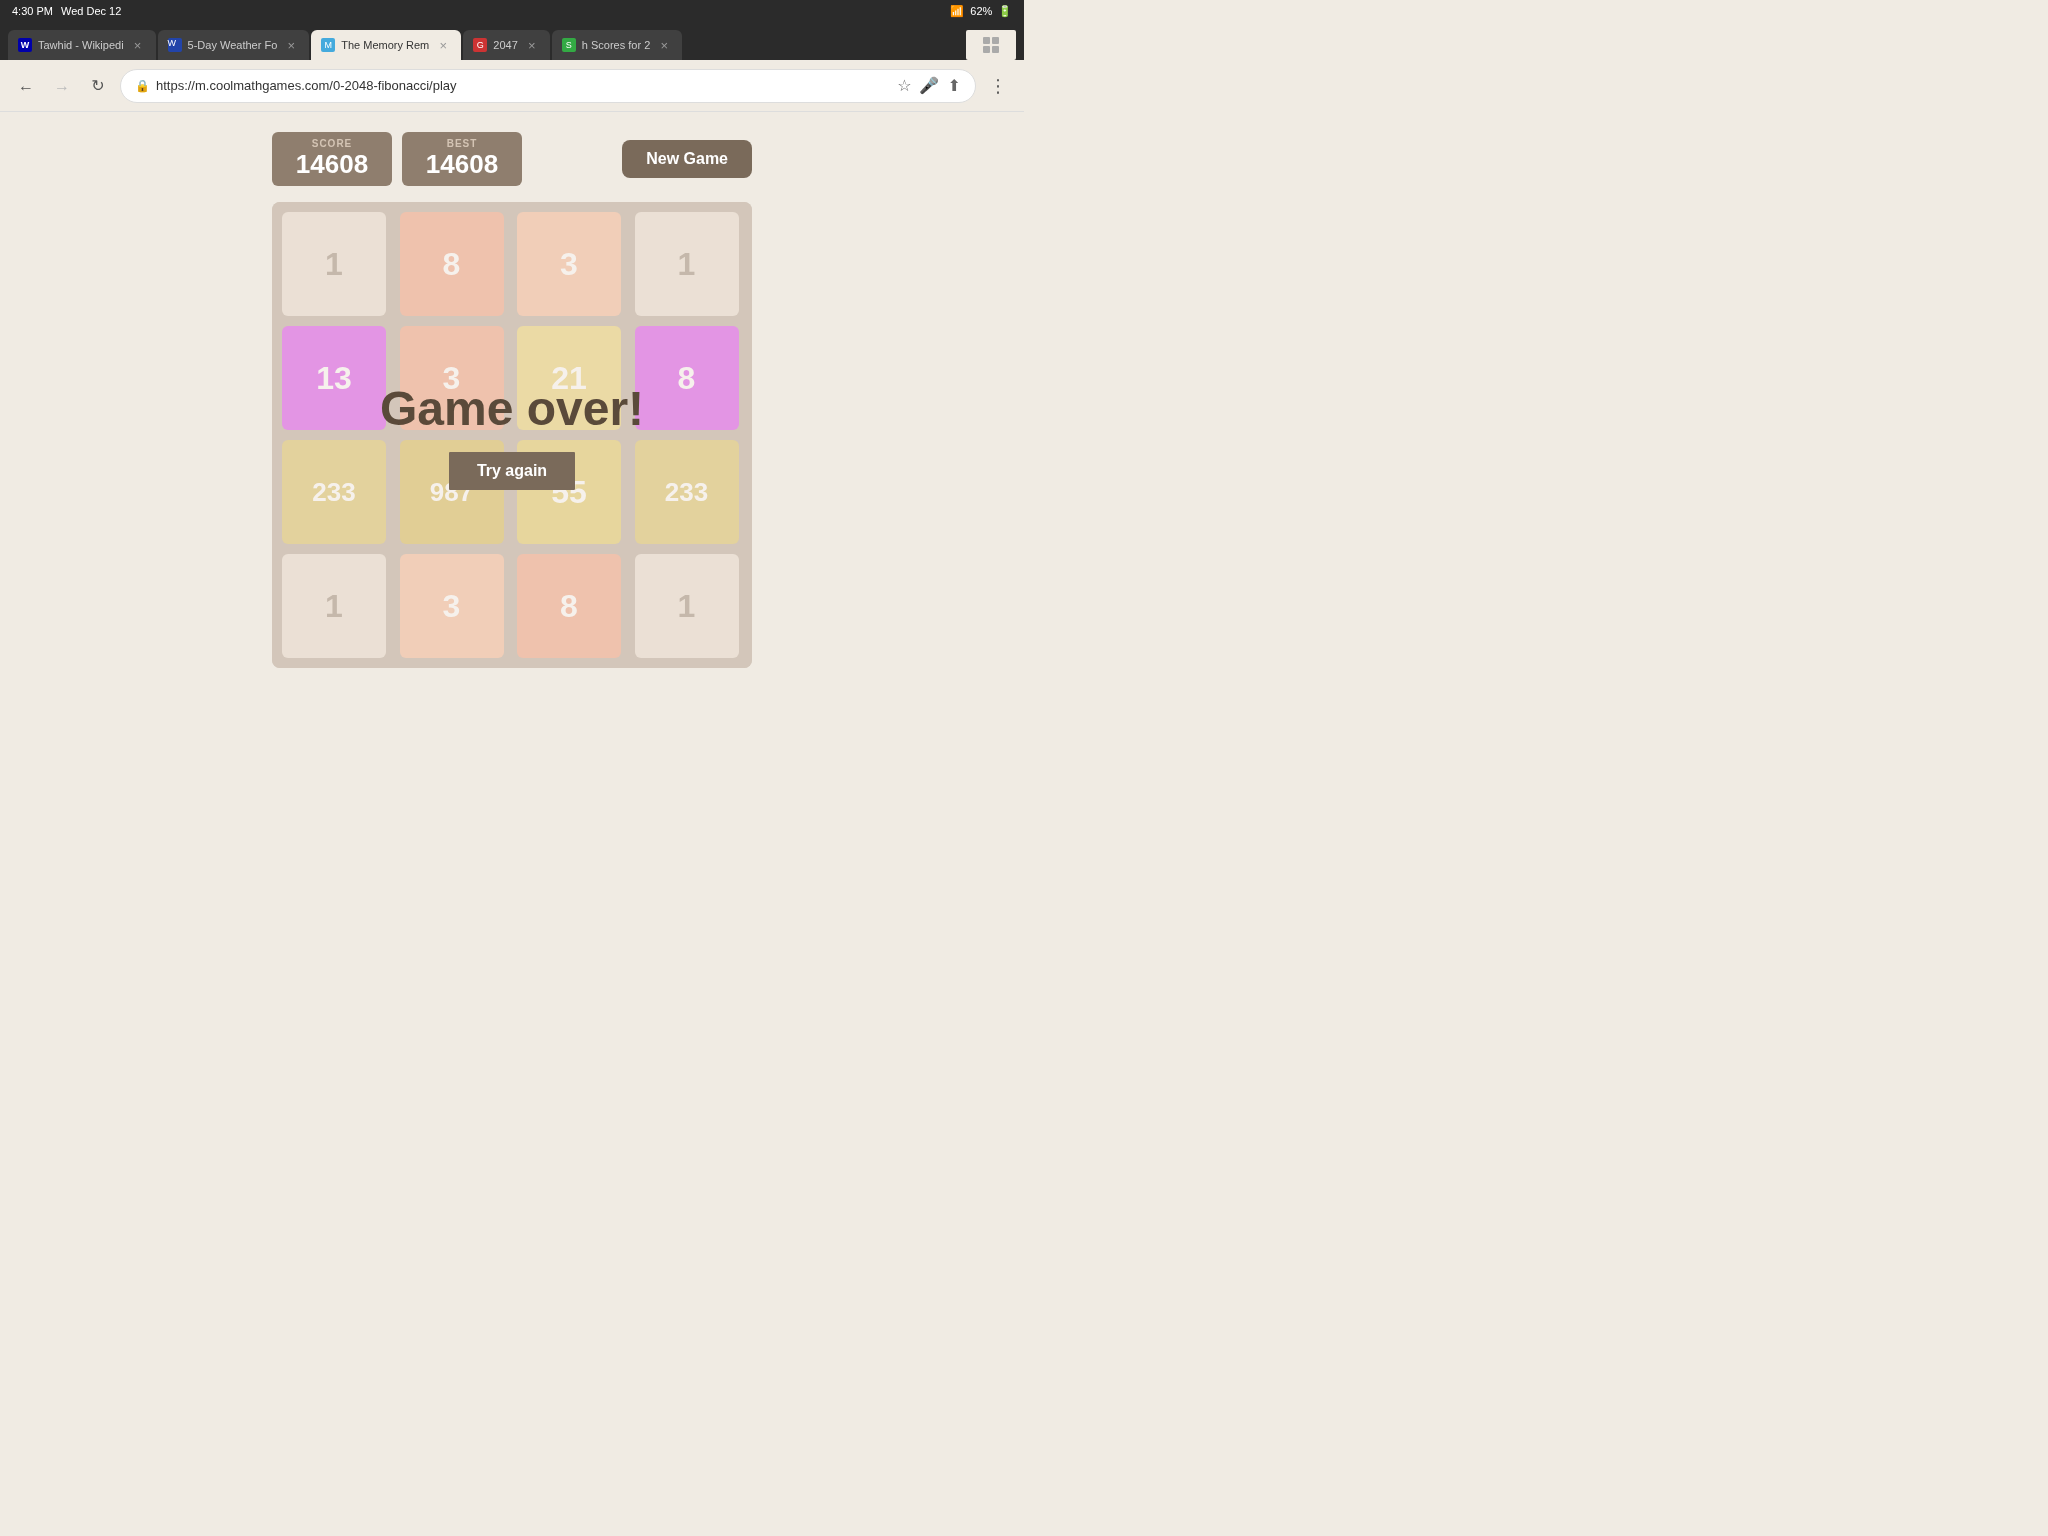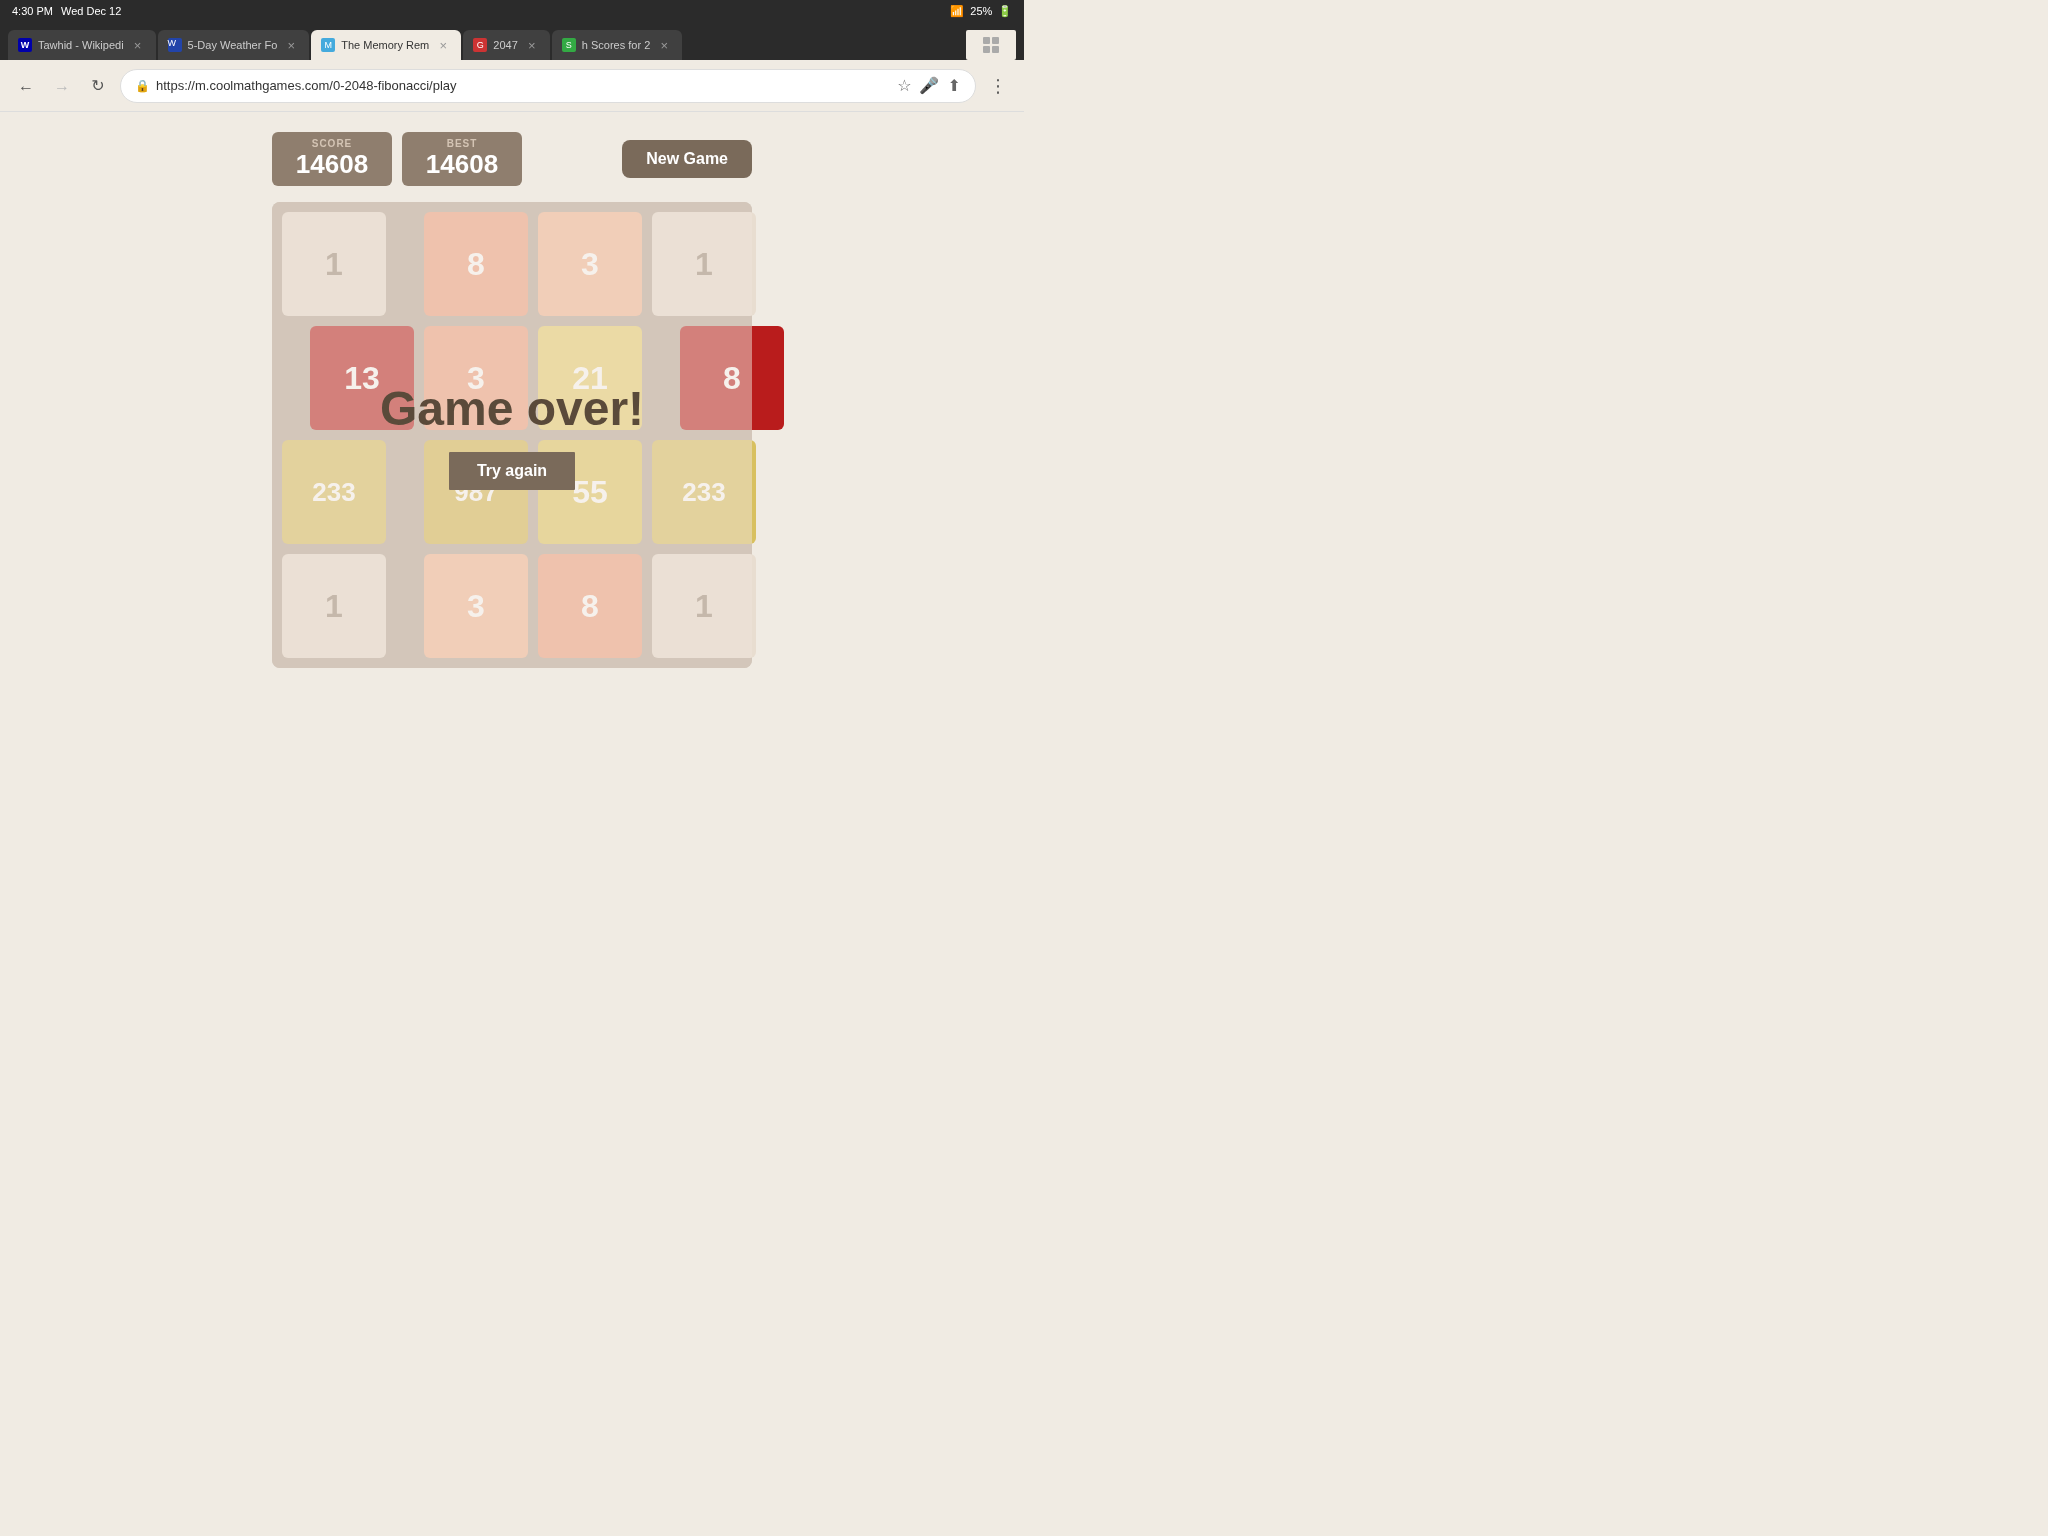--- a/index.html
+++ b/index.html
@@ -240,21 +240,21 @@
       border-radius: 6px;
       display: flex;
       align-items: center;
       justify-content: center;
       font-size: 32px;
       font-weight: bold;
     }
     .tile-1 { background: #e8ddd0; color: #9c8c7c; }
     .tile-8 { background: #f0a080; color: white; }
     .tile-3 { background: #f4b896; color: white; }
-    .tile-13 { background: #b91c1c; color: white; margin-left: 28px; }
+    .tile-13 { background: #d946ef; color: white; }
     .tile-21 { background: #e8d070; color: white; }
     .tile-55 { background: #e0c860; color: white; }
     .tile-233 { background: #d8c060; color: white; }
     .tile-987 { background: #d4b850; color: white; }
 
     
     .game-over-overlay {
       position: absolute;
       top: 0; left: 0; right: 0; bottom: 0;
       border-radius: 8px;
@@ -308,21 +308,21 @@
 <body>
 
 <div class="browser-chrome">
   <div class="status-bar">
     <div class="status-left">
       <span>4:30 PM</span>
       <span>Wed Dec 12</span>
     </div>
     <div class="status-right">
       <span>📶</span>
-      <span>25%</span>
+      <span>62%</span>
       <span>🔋</span>
     </div>
   </div>
 
   <div class="tab-bar">
 
     <div class="tab inactive">
       <div class="tab-favicon fav-w">W</div>
       <span class="tab-label">Tawhid - Wikipedi</span>
       <span class="tab-close">×</span>

